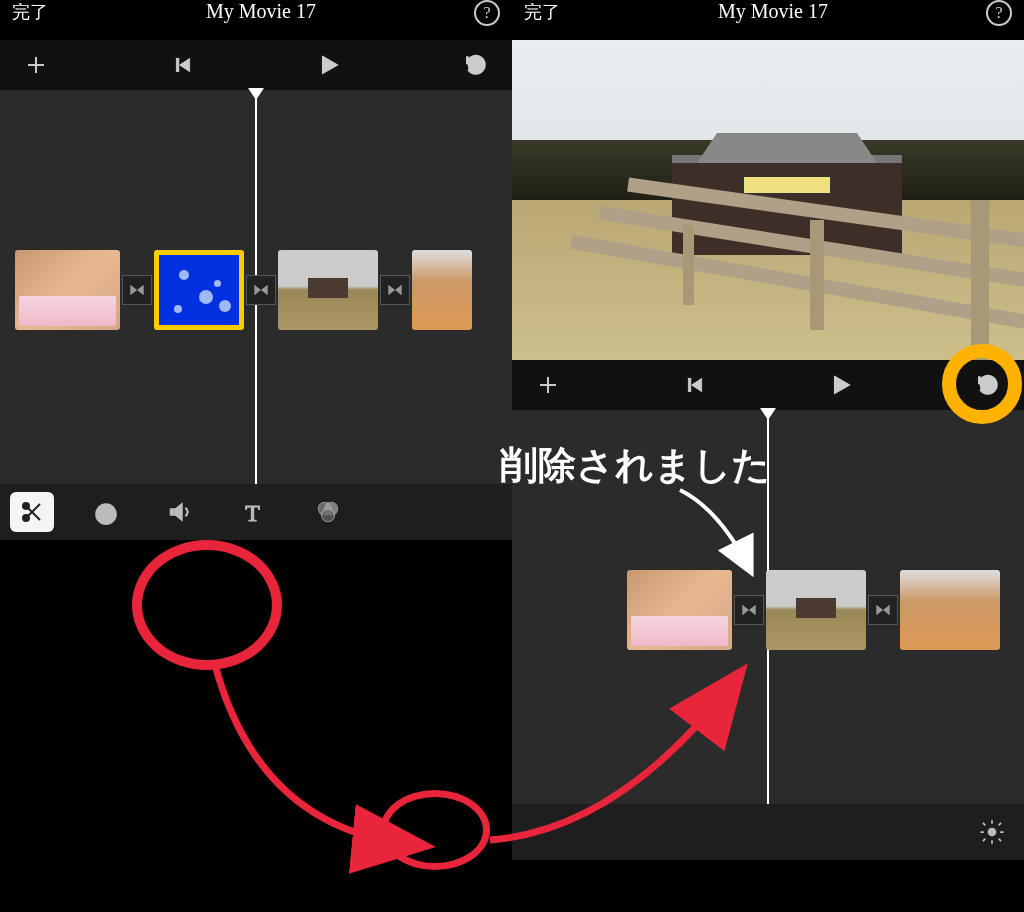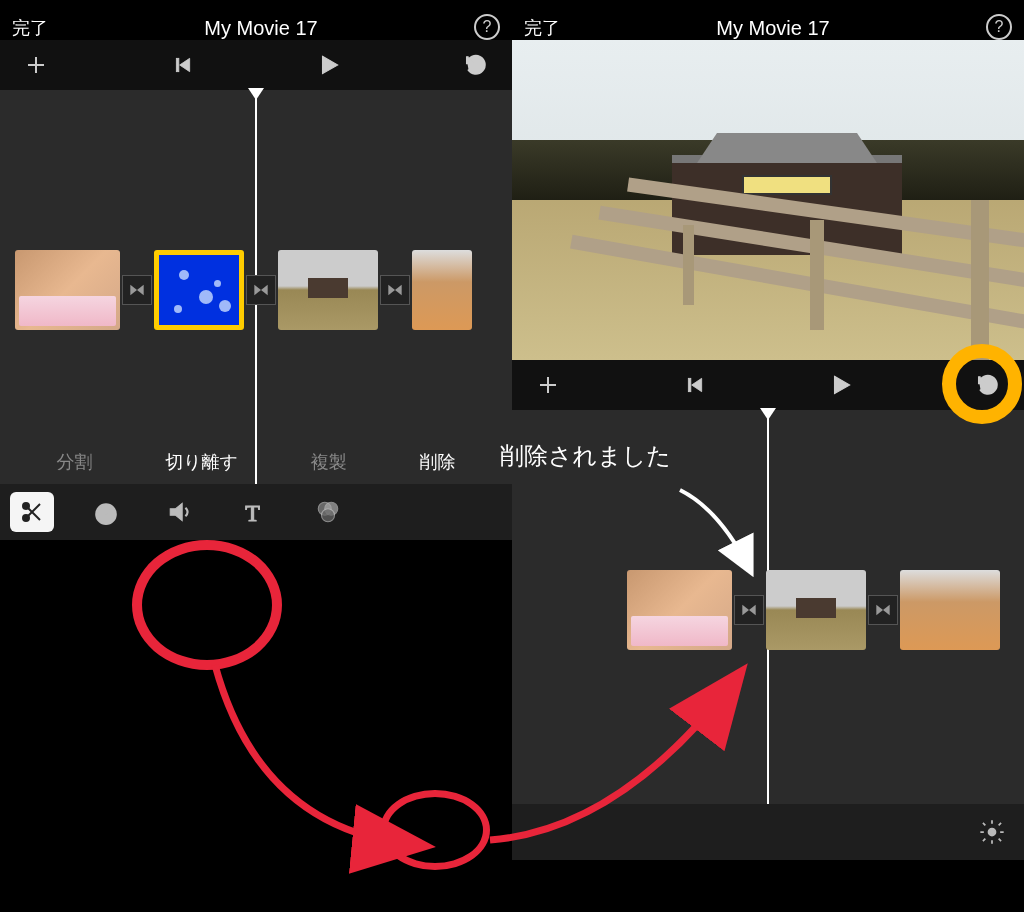--- a/index.html
+++ b/index.html
@@ -19,24 +19,25 @@
     width: 512px;
     height: 912px;
   }
   .left { left: 0; }
   .right { left: 512px; }
 
   
   .topbar {
     height: 40px;
     display: flex;
-    align-items: flex-end;
+    align-items: flex-start;
     justify-content: space-between;
     padding: 0 12px;
     background: #000;
+    font-family: Liberation Serif, serif;
   }
   .topbar .done { font-size: 18px; color: #fff; }
   .topbar .title { font-size: 20px; font-weight: 500; }
   .help-circle {
     width: 26px; height: 26px; border: 2px solid #ccc; border-radius: 50%;
     display: flex; align-items: center; justify-content: center;
     font-size: 16px; color: #ccc;
   }
 
   
@@ -229,23 +230,23 @@
     pointer-events: none;
   }
   .yellow-circle {
     position: absolute;
     border: 14px solid #ffb300;
     border-radius: 50%;
     pointer-events: none;
   }
   .anno-text {
     position: absolute;
-    font-size: 24px;
+    font-size: 38px;
     color: #fff;
-    font-weight: 400;
+    font-weight: 700;
   }
 </style>
 </head>
 <body>
 
 <div class="half left">
   <div class="topbar">
     <span class="done">完了</span>
     <span class="title">My Movie 17</span>
     <div class="help-circle">?</div>
@@ -304,26 +305,20 @@
       <div class="clip clip-park" style="width:100px"></div>
       <div class="transition">
           <svg viewBox="0 0 24 24">
             <polygon points="2,4 12,12 2,20"></polygon>
             <polygon points="22,4 12,12 22,20"></polygon>
           </svg>
         </div>
       <div class="clip clip-fox" style="width:60px"></div>
     </div>
 
-    <div class="edit-tabs">
-      <span>分割</span>
-      <span class="active">切り離す</span>
-      <span>複製</span>
-      <span class="active">削除</span>
-    </div>
 
     <div class="bottombar">
       <div class="tool selected">
           <svg width="24" height="24" viewBox="0 0 24 24" fill="none" stroke-width="2">
             <circle cx="6" cy="6" r="3"></circle>
             <circle cx="6" cy="18" r="3"></circle>
             <line x1="20" y1="4" x2="8.5" y2="15.5"></line>
             <line x1="20" y1="20" x2="8.5" y2="8.5"></line>
           </svg>
         </div>

